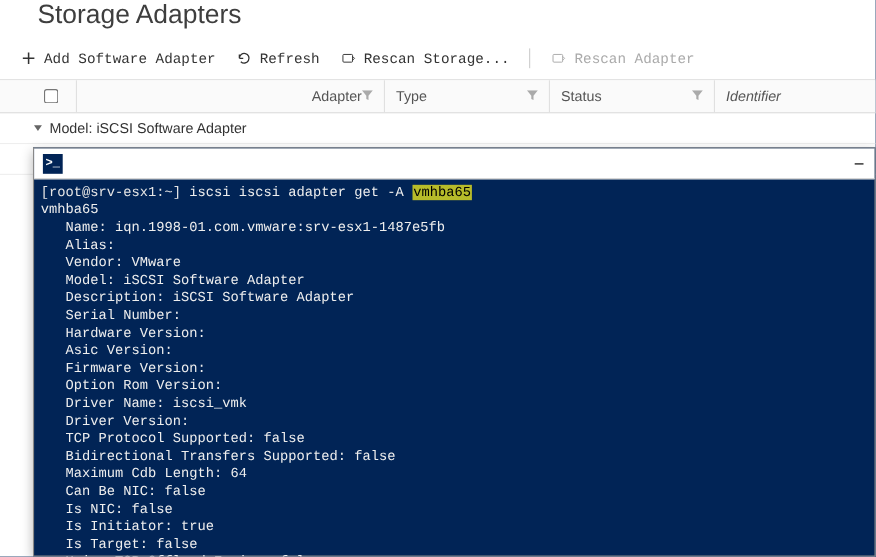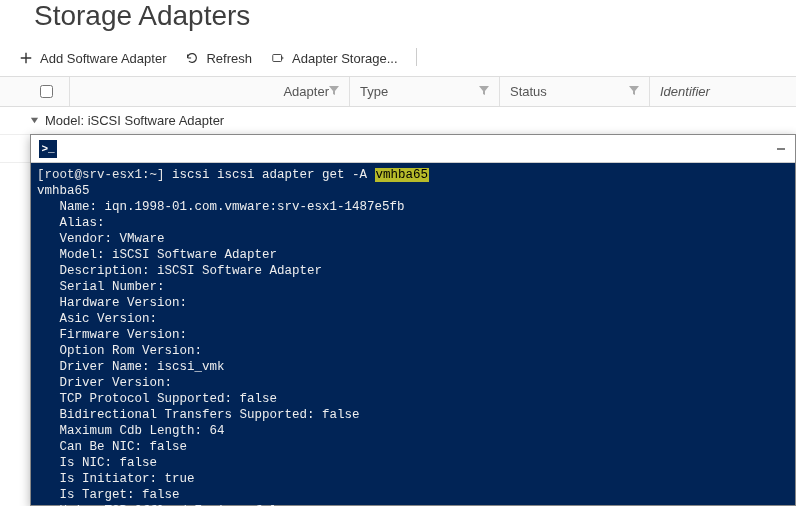--- a/index.html
+++ b/index.html
@@ -1,18 +1,18 @@
 <!DOCTYPE html>
 <html><head>
 <meta charset="utf-8">
 <style>
   * { box-sizing: border-box; margin: 0; padding: 0; }
   body { font-family: -apple-system, "Segoe UI", Arial, sans-serif; font-size: 13px; background: #fff; color: #333; width: 796px; height: 506px; overflow: hidden; position: relative; }
-  .page-title { font-size: 28px; font-weight: 400; color: #3e3e3e; padding: 0 0 10px 34px; }
-  .toolbar { display: flex; align-items: flex-end; gap: 18px; padding: 6px 0 10px 18px; border-bottom: 1px solid #ddd; }
+  .page-title { font-size: 24px; font-weight: 400; color: #3e3e3e; padding: 0 0 10px 34px; }
+  .toolbar { display: flex; align-items: center; gap: 18px; padding: 6px 0 10px 18px; border-bottom: 1px solid #ddd; font-family: Liberation Mono, monospace; }
   .tb-btn { display: flex; align-items: center; gap: 6px; cursor: pointer; color: #333; }
   .tb-btn.disabled { color: #aaa; cursor: default; }
   .tb-sep { width: 1px; height: 18px; background: #ccc; }
   .ic { display: inline-flex; width: 16px; height: 16px; align-items: center; justify-content: center; }
   .table-head { display: flex; align-items: center; border-bottom: 1px solid #ddd; background: #fafafa; height: 30px; }
   .th { display: flex; align-items: center; justify-content: space-between; padding: 0 10px; border-right: 1px solid #e0e0e0; color: #555; height: 100%; }
   .th .filter { color: #999; }
   .col-exp { width: 30px; border-right: none; }
   .col-chk { width: 40px; }
   .col-adapter { width: 280px; justify-content: flex-end; }
@@ -62,23 +62,32 @@
     </span>
     <span>Refresh</span>
   </div>
   <div class="tb-btn">
     <span class="ic">
       <svg viewBox="0 0 16 16" width="14" height="14">
           <rect x="2" y="4" width="10" height="8" rx="1" stroke="#333" fill="none"></rect>
           <path d="M12 6l2 2-2 2" stroke="#333" fill="none"></path>
         </svg>
     </span>
-    <span>Adapter Storage...</span>
+    <span>Rescan Storage...</span>
   </div>
   <div class="tb-sep"></div>
+  <div class="tb-btn disabled">
+    <span class="ic">
+      <svg viewBox="0 0 16 16" width="14" height="14">
+          <rect x="2" y="4" width="10" height="8" rx="1" stroke="#aaa" fill="none"></rect>
+          <path d="M12 6l2 2-2 2" stroke="#aaa" fill="none"></path>
+        </svg>
+    </span>
+    <span>Rescan Adapter</span>
+  </div>
 </div>
 
 <div class="table-head">
   <div class="th col-exp"></div>
   <div class="th col-chk">
     <input type="checkbox" style="">
   </div>
   <div class="th col-adapter">
     <span>Adapter</span>
     <span class="filter">

